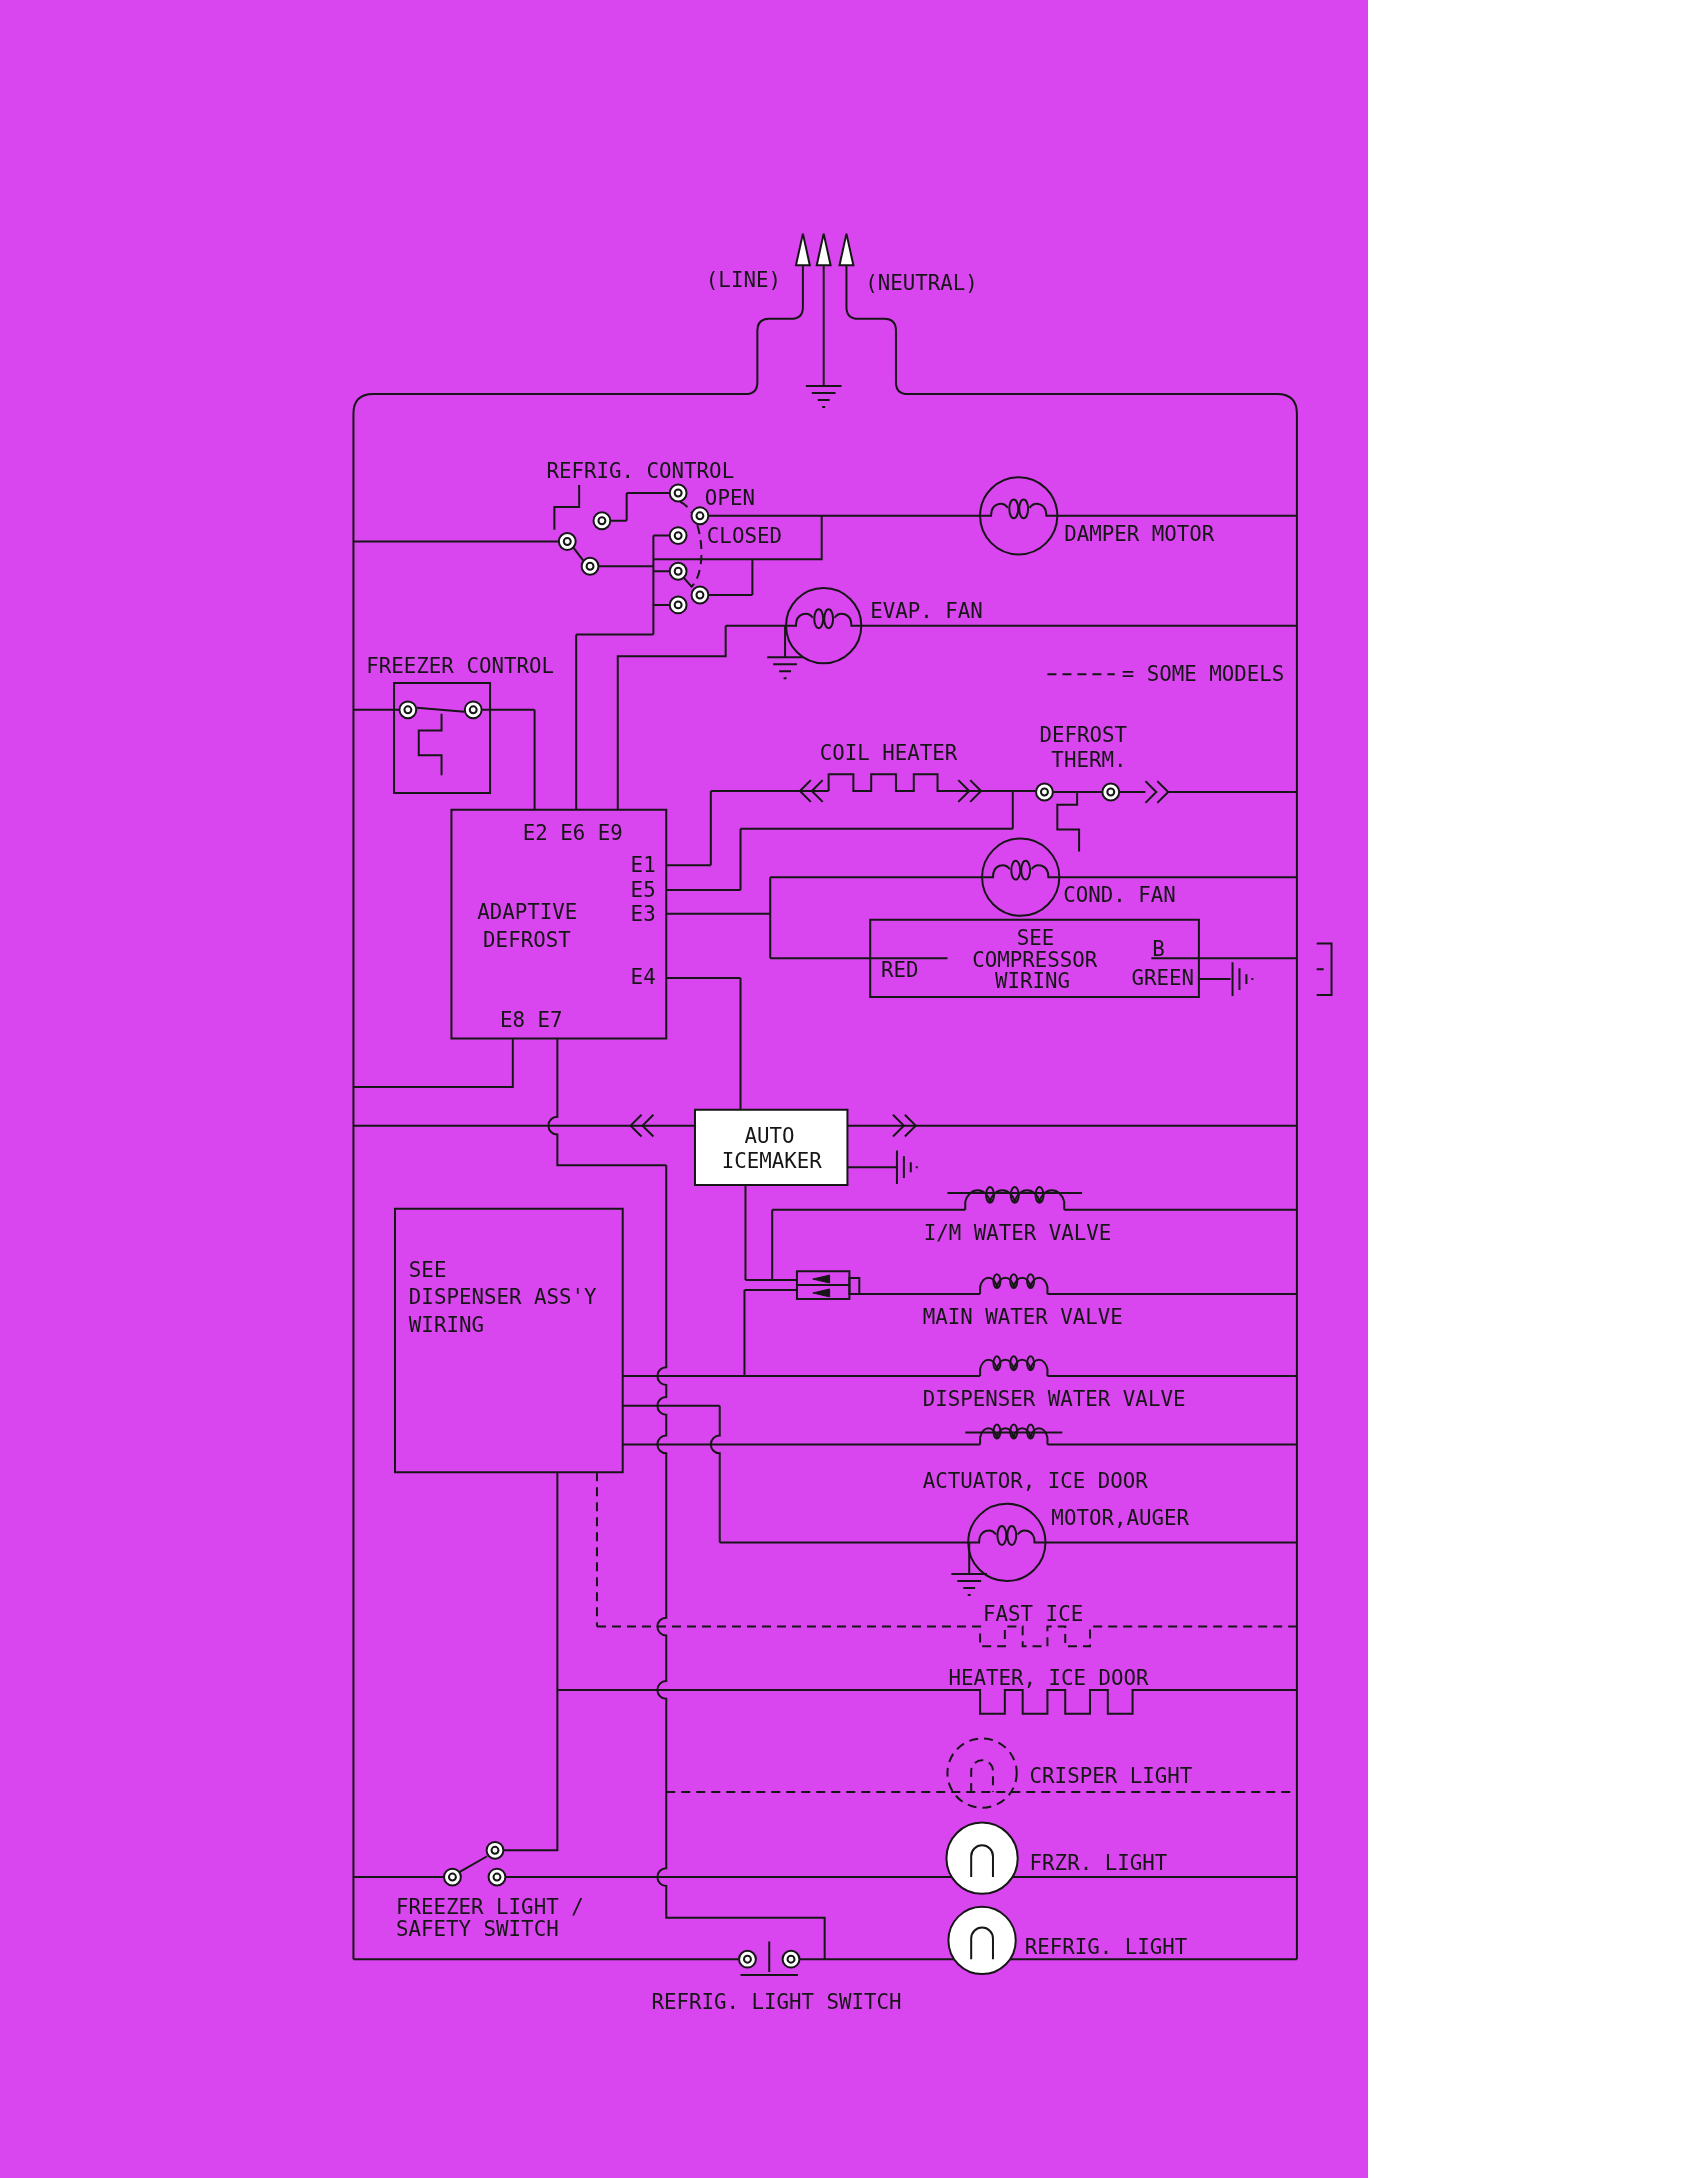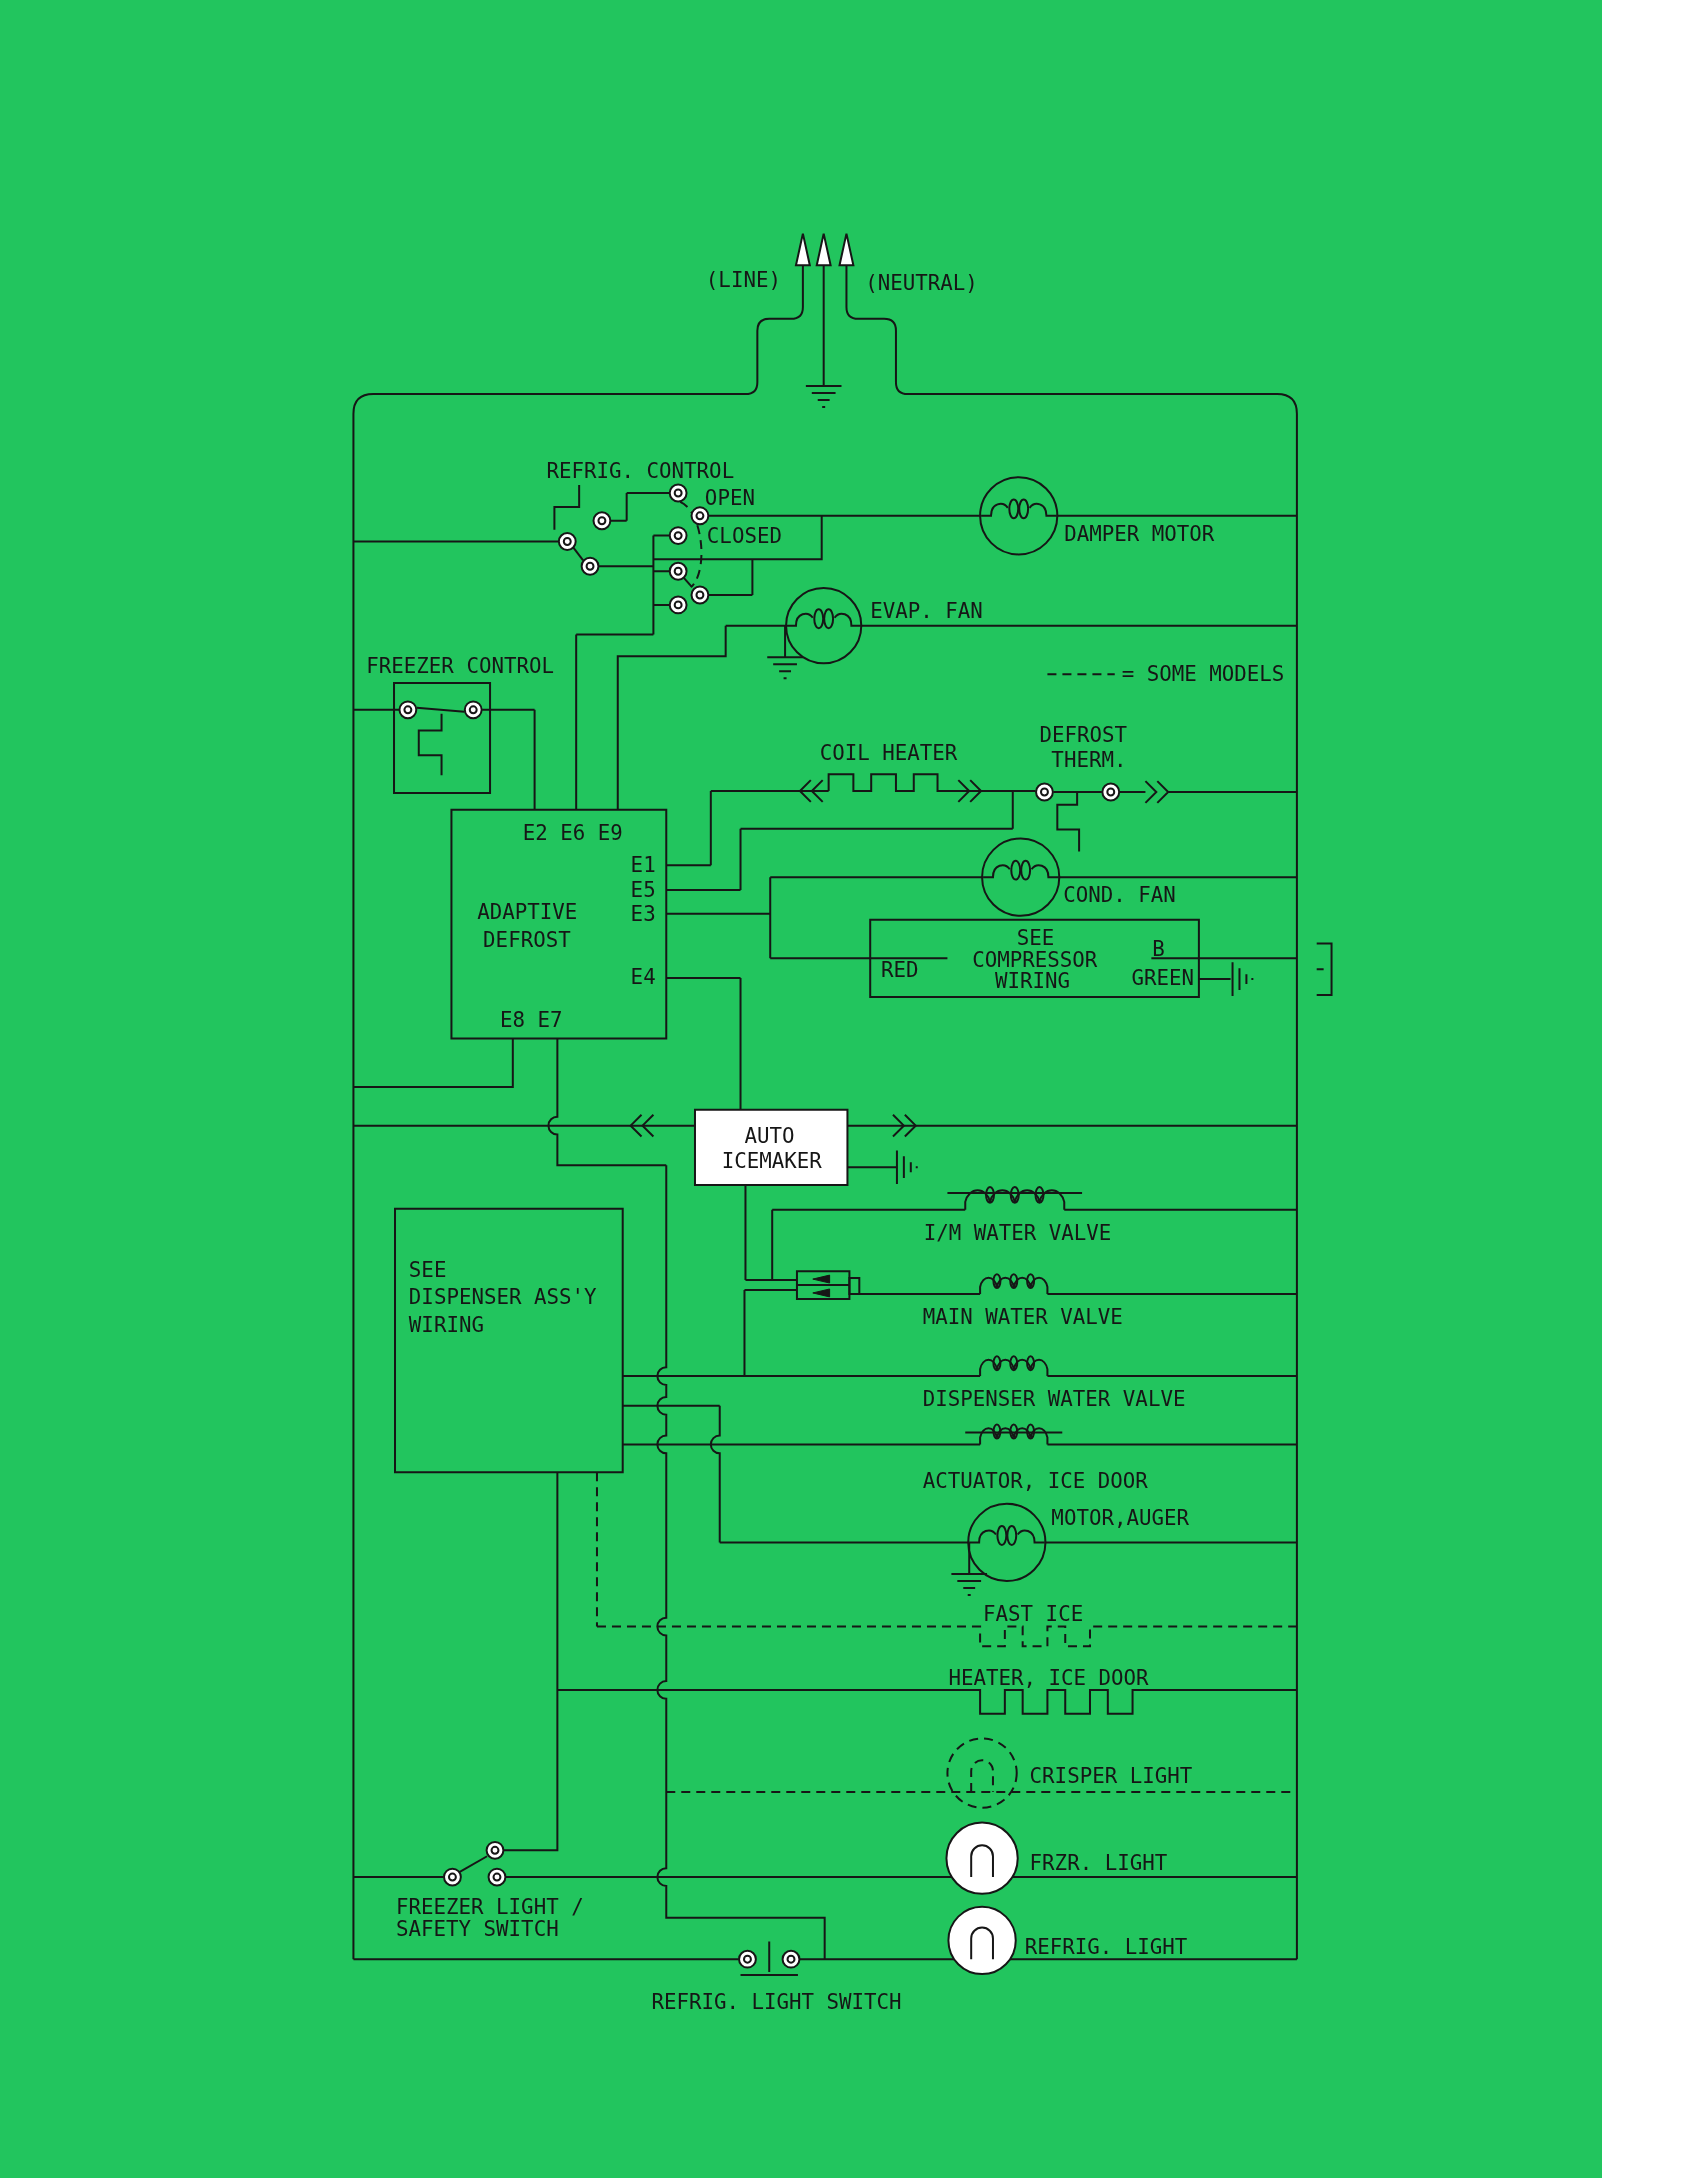--- a/index.html
+++ b/index.html
@@ -1,16 +1,16 @@
 <!DOCTYPE html>
 <html><head>
 <meta charset="utf-8">
 <style>
   html,body{margin:0;padding:0;background:#ffffff;}
-  .canvas{position:relative;width:1602px;height:2178px;background:#22c55e;overflow:hidden;
+  .canvas{position:relative;width:1368px;height:2178px;background:#d946ef;overflow:hidden;
           font-family:"DejaVu Sans Mono", monospace;}
   svg{position:absolute;top:0;left:0;}
   svg *{vector-effect:non-scaling-stroke;}
   .w{fill:none;stroke:#161616;stroke-width:2;}
   .wd{fill:none;stroke:#161616;stroke-width:2;stroke-dasharray:9 6;}
   .box{fill:none;stroke:#161616;stroke-width:2;}
   .blk{fill:#161616;stroke:#161616;stroke-width:1;}
   .wht{fill:#ffffff;stroke:#161616;stroke-width:2;}
   text{font-family:"DejaVu Sans Mono", monospace;font-size:21px;fill:#161616;letter-spacing:0px;}
 </style>

